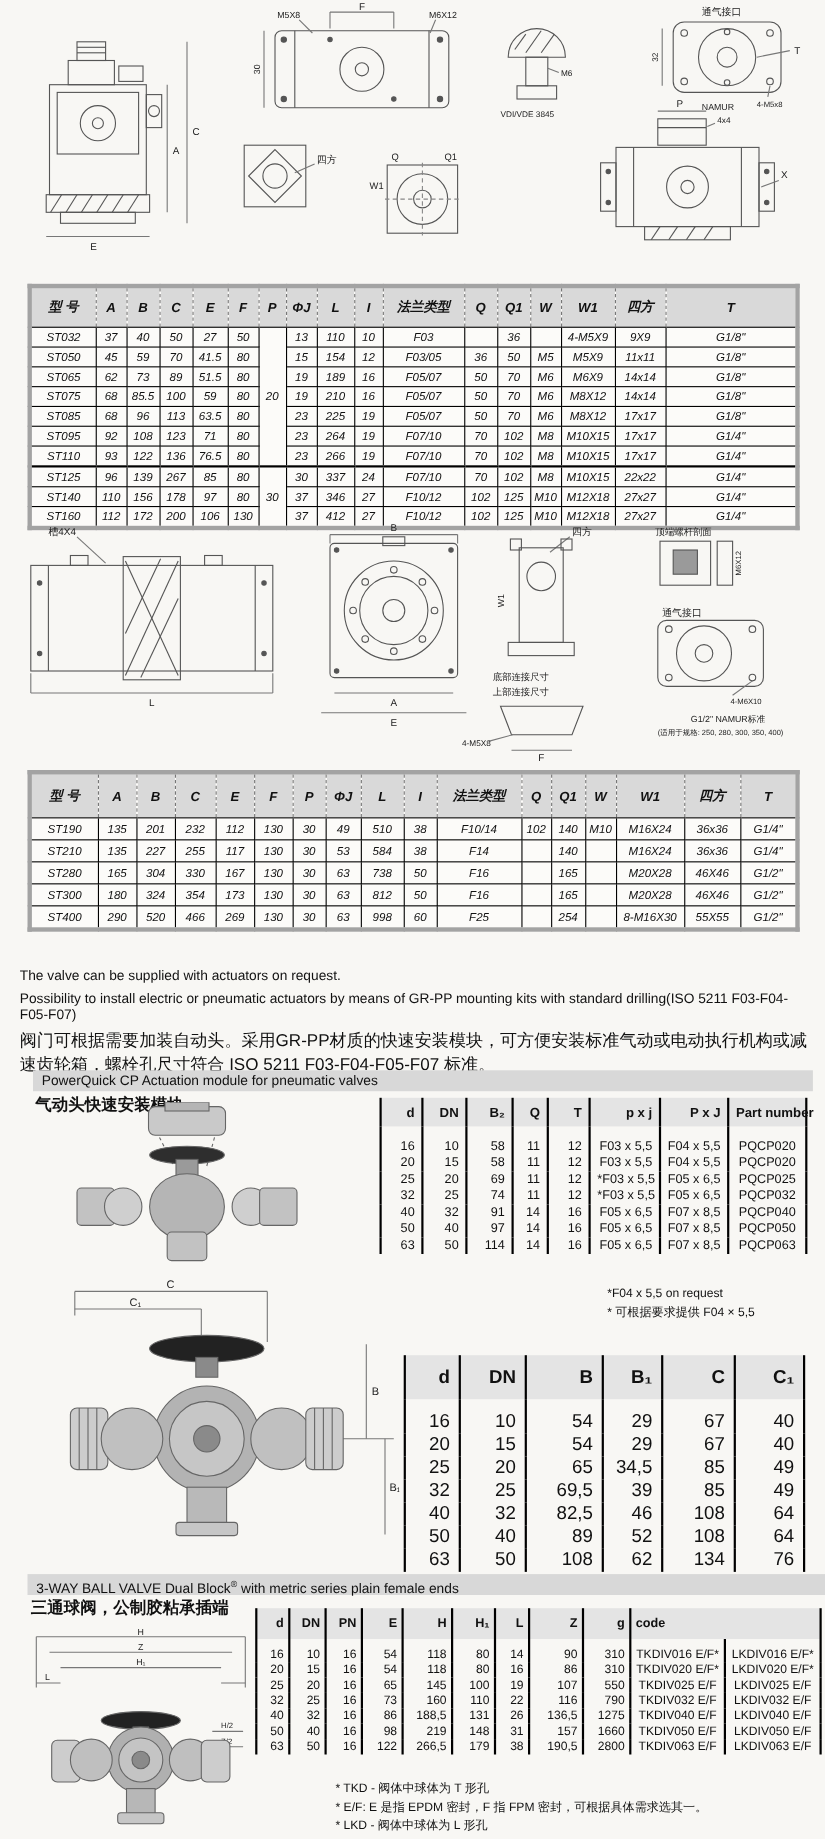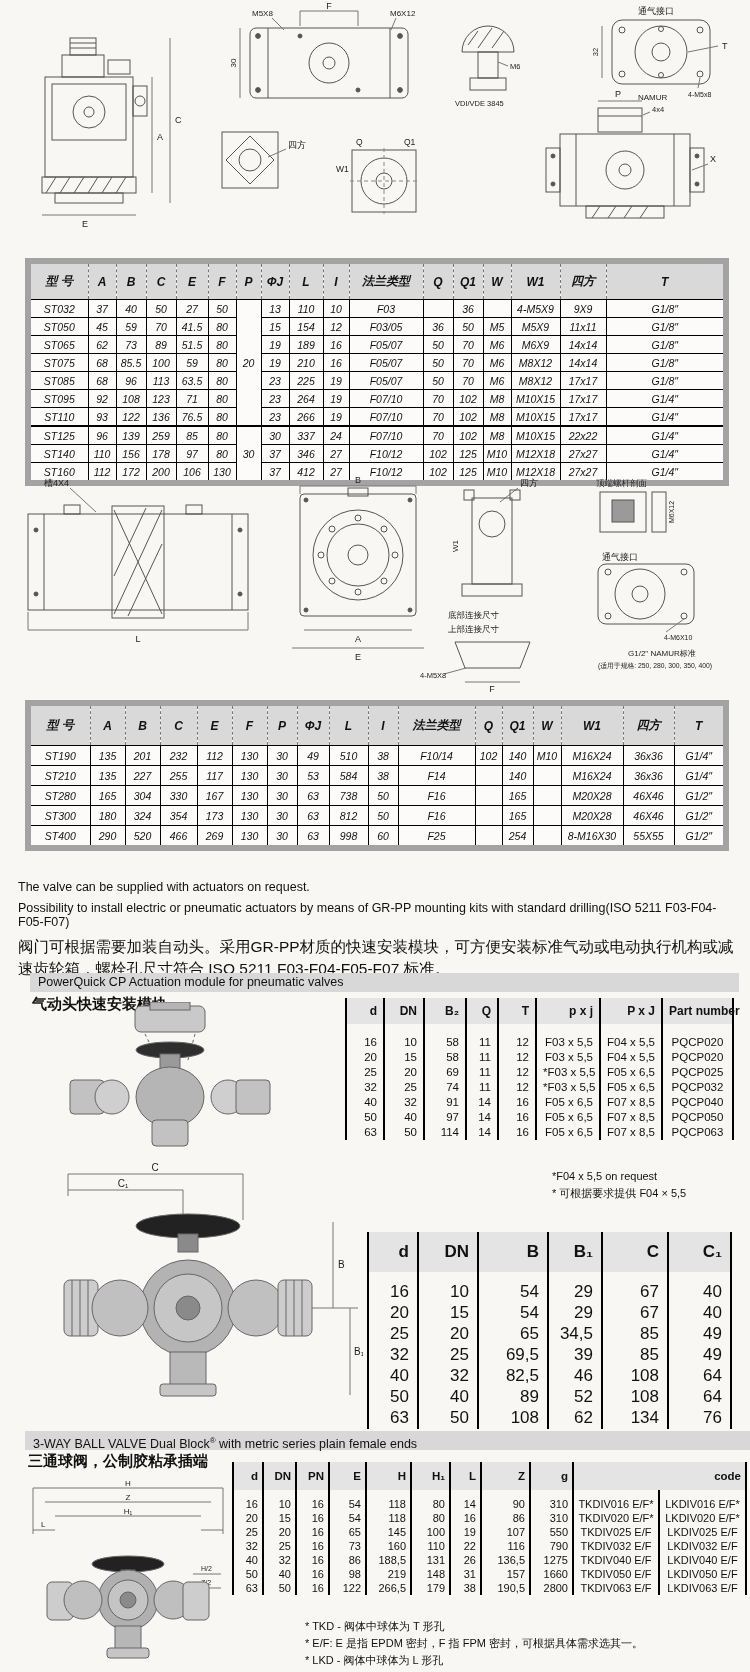--- a/index.html
+++ b/index.html
@@ -1,35 +1,35 @@
 <!DOCTYPE html>
 <html><head>
 <meta charset="utf-8">
 <style>
   html,body{margin:0;padding:0;}
   body{width:750px;height:1672px;background:#f8f7f4;font-family:"Liberation Sans","DejaVu Sans",sans-serif;color:#111;position:relative;overflow:hidden;}
   .abs{position:absolute;}
   svg text{font-family:"Liberation Sans","DejaVu Sans",sans-serif;fill:#222;}
 
   
-  table.spec{border-collapse:collapse;table-layout:fixed;width:698px;border:6px solid #a3a3a3;background:#fcfbf9;}
+  table.spec{border-collapse:collapse;table-layout:fixed;width:698px;border:4px solid #a3a3a3;background:#fcfbf9;}
   table.spec th{background:#d9d9d9;font-weight:bold;font-style:italic;font-size:12px;border-left:1px dashed #777;border-bottom:1.5px solid #000;padding:9px 0;white-space:nowrap;overflow:hidden;}
   table.spec th:first-child{border-left:none;}
   table.spec td{border:1px solid #000;font-style:italic;font-size:10.5px;text-align:center;padding:2.5px 0;white-space:nowrap;overflow:hidden;}
   table.spec2 td{padding:3.5px 0;}
   table.spec2 th{padding:11px 0;}
   table.spec tr.group-start td{border-top:2px solid #000;}
 
   
   table.vt{border-collapse:collapse;table-layout:fixed;}
   table.vt th{background:#e4e4e4;font-weight:bold;border-left:2px solid #000;text-align:right;padding:6px 6px;font-size:12px;white-space:nowrap;}
   table.vt td{border-left:2px solid #000;text-align:right;padding:1.5px 6px;font-size:11.5px;white-space:nowrap;}
   table.vt th:last-child,table.vt td:last-child{border-right:2px solid #000;}
   table.vt tbody tr:first-child td{padding-top:12px;}
-  table.vt th[colspan]{text-align:right;margin-top:16px;}
+  table.vt th[colspan]{text-align:left;margin-top:16px;}
 
   #pq-table{width:387px;}
   #pq-table th:last-child,#pq-table td:last-child{text-align:center;}
 
   #dim-table{width:363px;}
   #dim-table th{font-size:17px;padding:10px 8px;border-left-width:2.5px;}
   #dim-table td{font-size:17px;padding:0.5px 8px;border-left-width:2.5px;}
   #dim-table tbody tr:first-child td{padding-top:10px;}
 
   #tw-table{width:513px;}
@@ -350,21 +350,21 @@
             <td>102</td>
             <td>M8</td>
             <td>M10X15</td>
             <td>17x17</td>
             <td>G1/4"</td>
           </tr>
           <tr class="group-start">
             <td>ST125</td>
             <td>96</td>
             <td>139</td>
-            <td>259</td>
+            <td>267</td>
             <td>85</td>
             <td>80</td>
             <td rowspan="3">30</td>
             <td>30</td>
             <td>337</td>
             <td>24</td>
             <td>F07/10</td>
             <td>70</td>
             <td>102</td>
             <td>M8</td>

